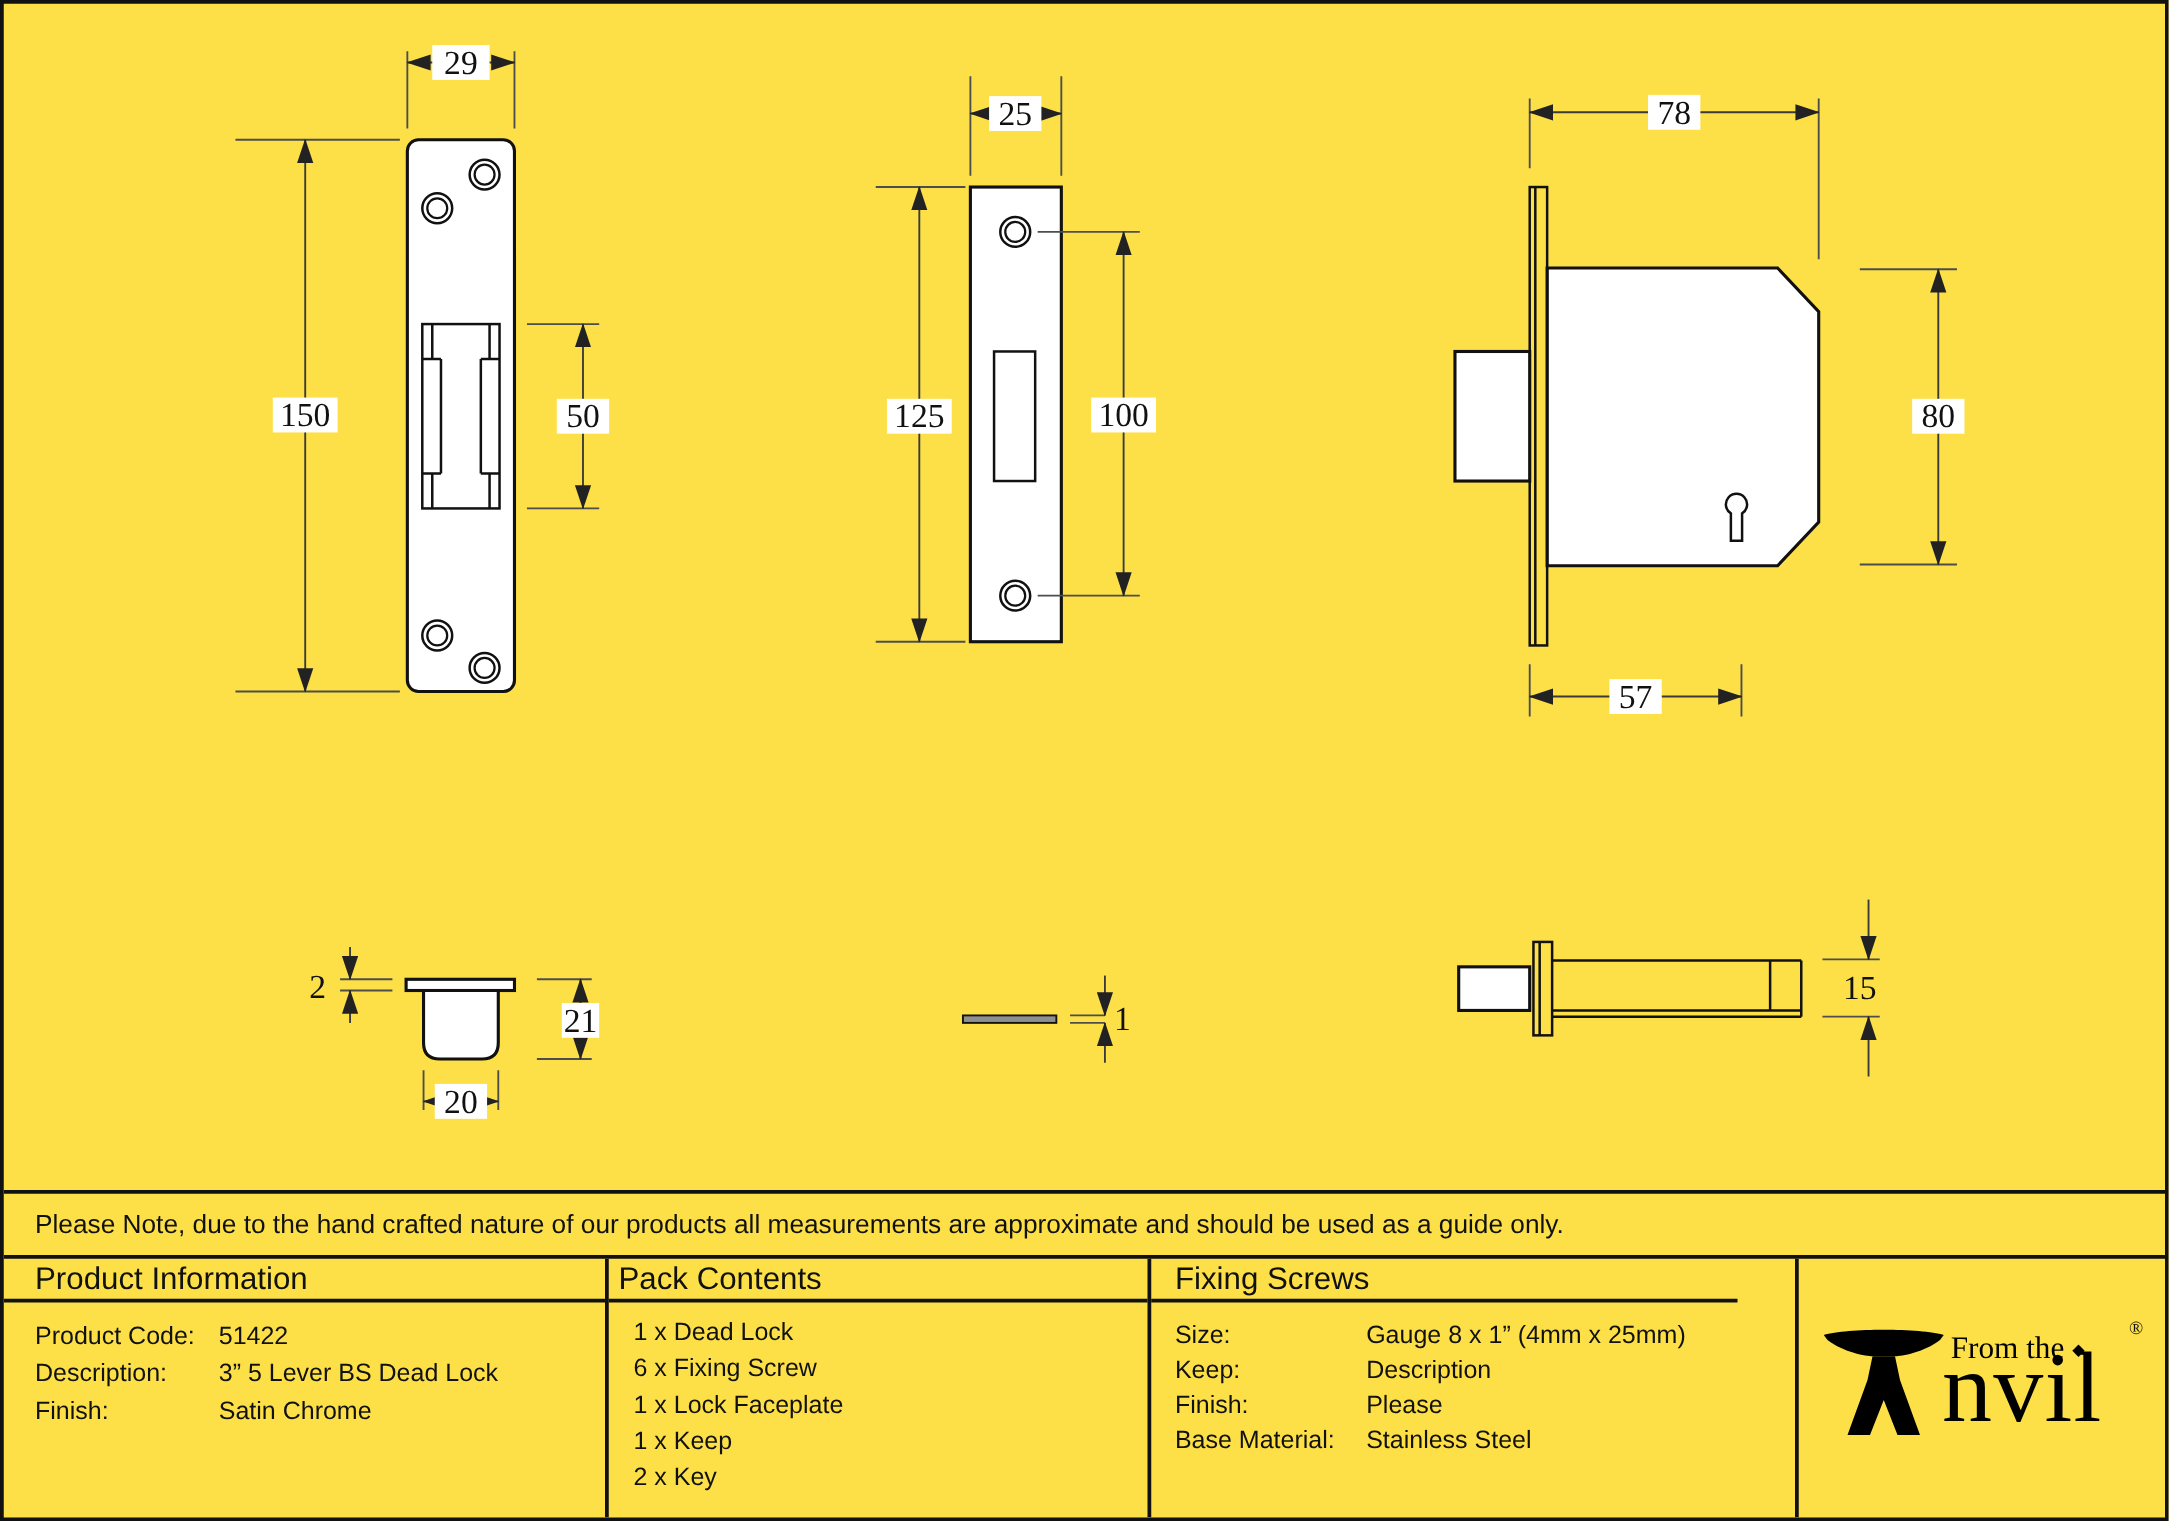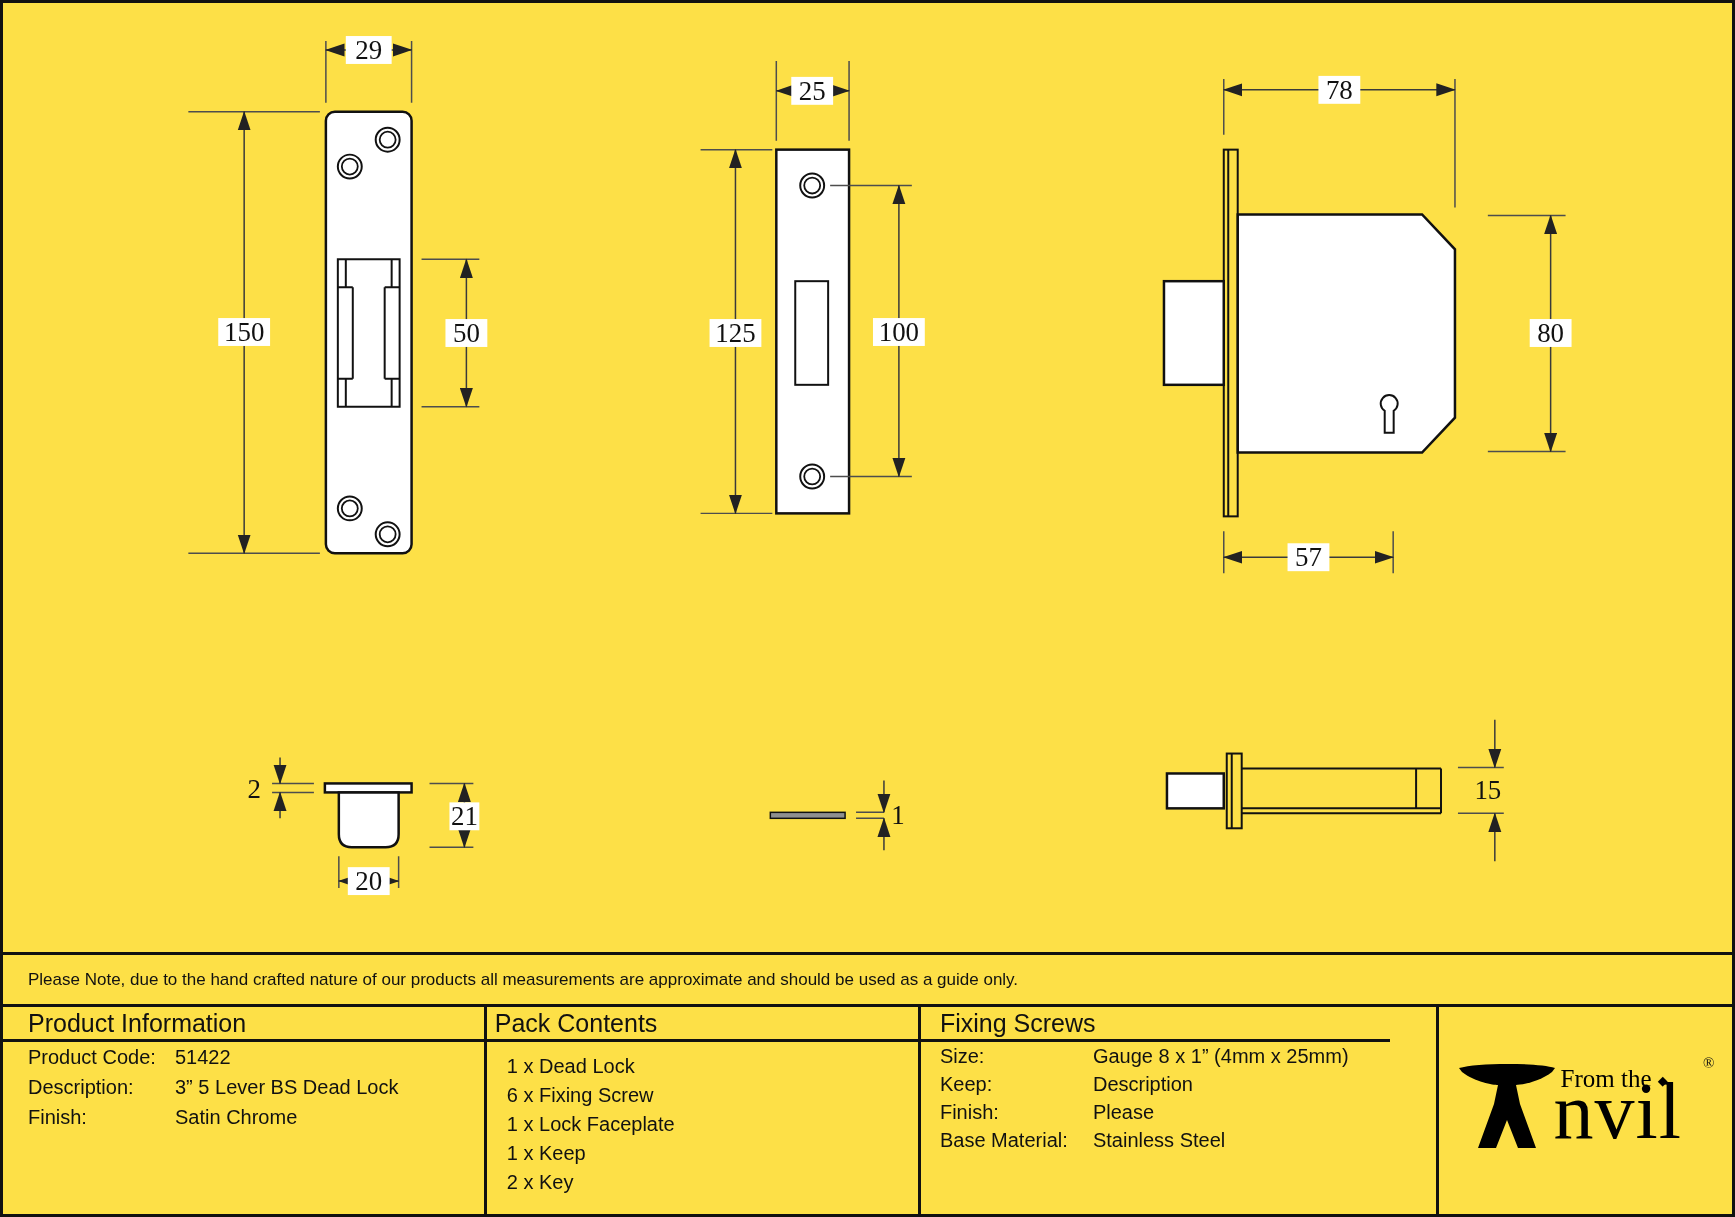--- a/index.html
+++ b/index.html
@@ -20,41 +20,41 @@
   .hole-inner{fill:#fff;stroke:#111;stroke-width:1.8;}
   .dim{fill:none;stroke:#4d4d4d;stroke-width:1.5;}
   .dimln{stroke:#3a3a3a;stroke-width:1.5;fill:none;}
   .dimbg{fill:#fff;}
   .dimtext{font-family:"Liberation Serif",serif;font-size:27px;fill:#111;text-anchor:middle;dominant-baseline:central;}
   .graybar{fill:#8f8f8f;stroke:#111;stroke-width:1.5;}
 
   .note-bar{
     position:absolute;left:0;top:949px;width:100%;height:55px;
     box-sizing:border-box;border-top:3px solid #111;border-bottom:3px solid #111;
-    display:flex;align-items:center;padding-left:25px;font-size:17px;
+    display:flex;align-items:center;padding-left:25px;font-size:21px;
   }
   .tbl{
     position:absolute;left:0;top:1004px;bottom:0;width:100%;
     display:flex;box-sizing:border-box;
   }
   .tcol{box-sizing:border-box;height:100%;}
   .tcol + .tcol{border-left:3px solid #111;}
   .c1{width:494px;}
   .c2{width:446px;}
   .c3{width:485px;}
   .c4{width:304px;display:flex;align-items:center;justify-content:center;margin-left:46px;}
   .thead{
     box-sizing:border-box;height:35px;border-bottom:3px solid #111;
     display:flex;align-items:center;font-size:25px;
   }
   .c1 .thead{padding-left:25px;}
   .c2 .thead{padding-left:8px;}
   .c3 .thead{padding-left:19px;}
   .tbody{box-sizing:border-box;font-size:20px;}
-  .kv{display:grid;}
+  .kv{display:grid;padding-top:12px;}
   .c1 .kv{grid-template-columns:147px 1fr;padding-left:25px;line-height:30px;}
   .c3 .kv{grid-template-columns:153px 1fr;padding-left:19px;line-height:28px;}
   .list{padding-left:20px;padding-top:10px;line-height:29px;}
 
   
   .logo{position:relative;width:258px;height:112px;}
   .anvil-glyph{position:absolute;left:0;top:6px;width:100px;height:90px;}
   .logo-top{position:absolute;left:104px;top:10px;font-family:"Liberation Serif",serif;font-size:25px;color:#000;white-space:nowrap;}
   .logo-top .diamond{font-size:13px;vertical-align:2px;}
   .logo-reg{position:absolute;right:0px;top:0px;font-family:"Liberation Serif",serif;font-size:15px;}

